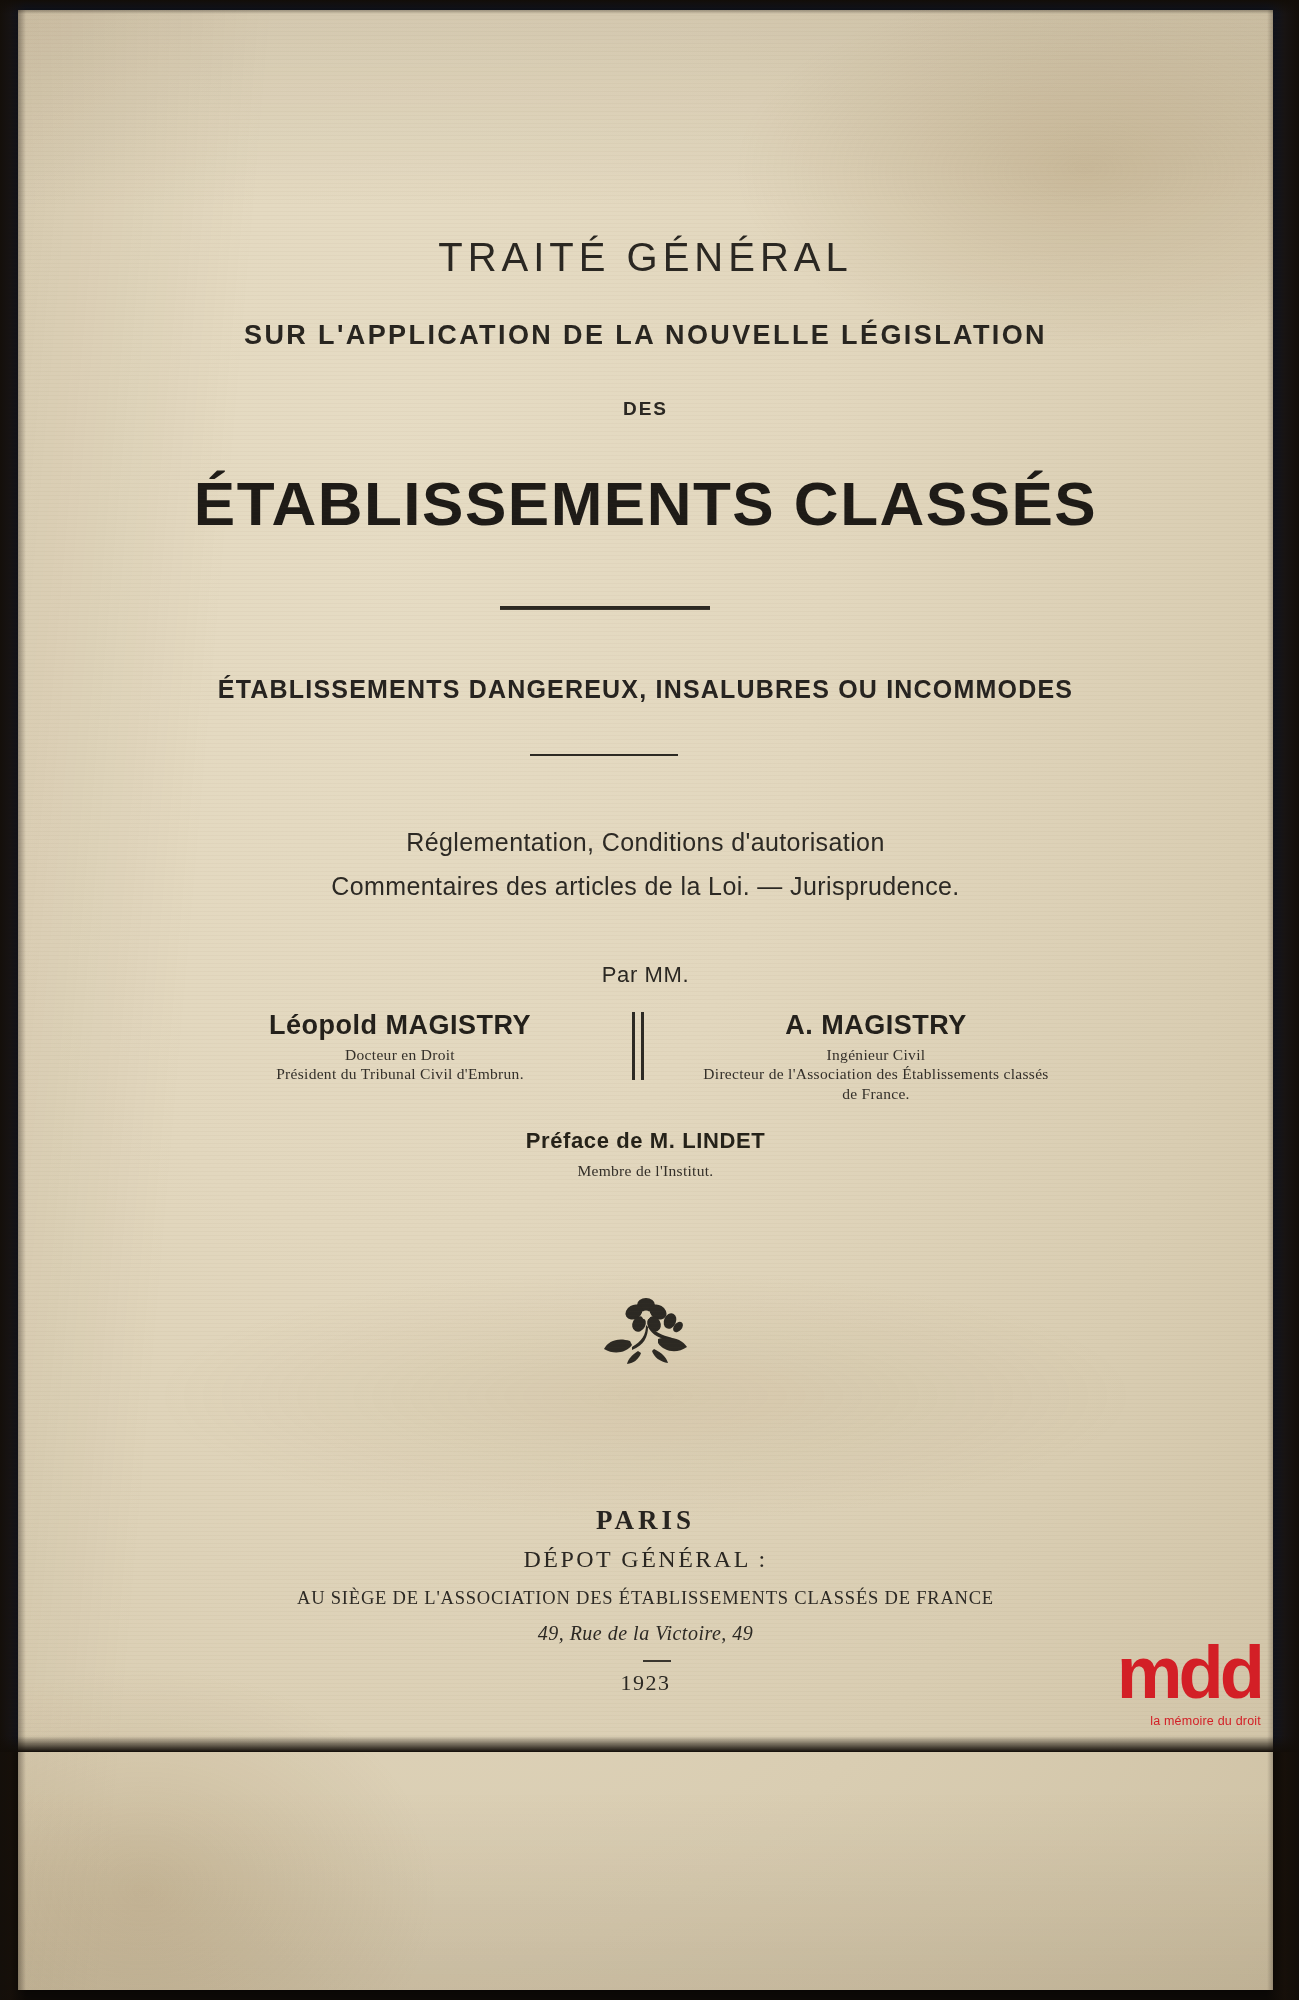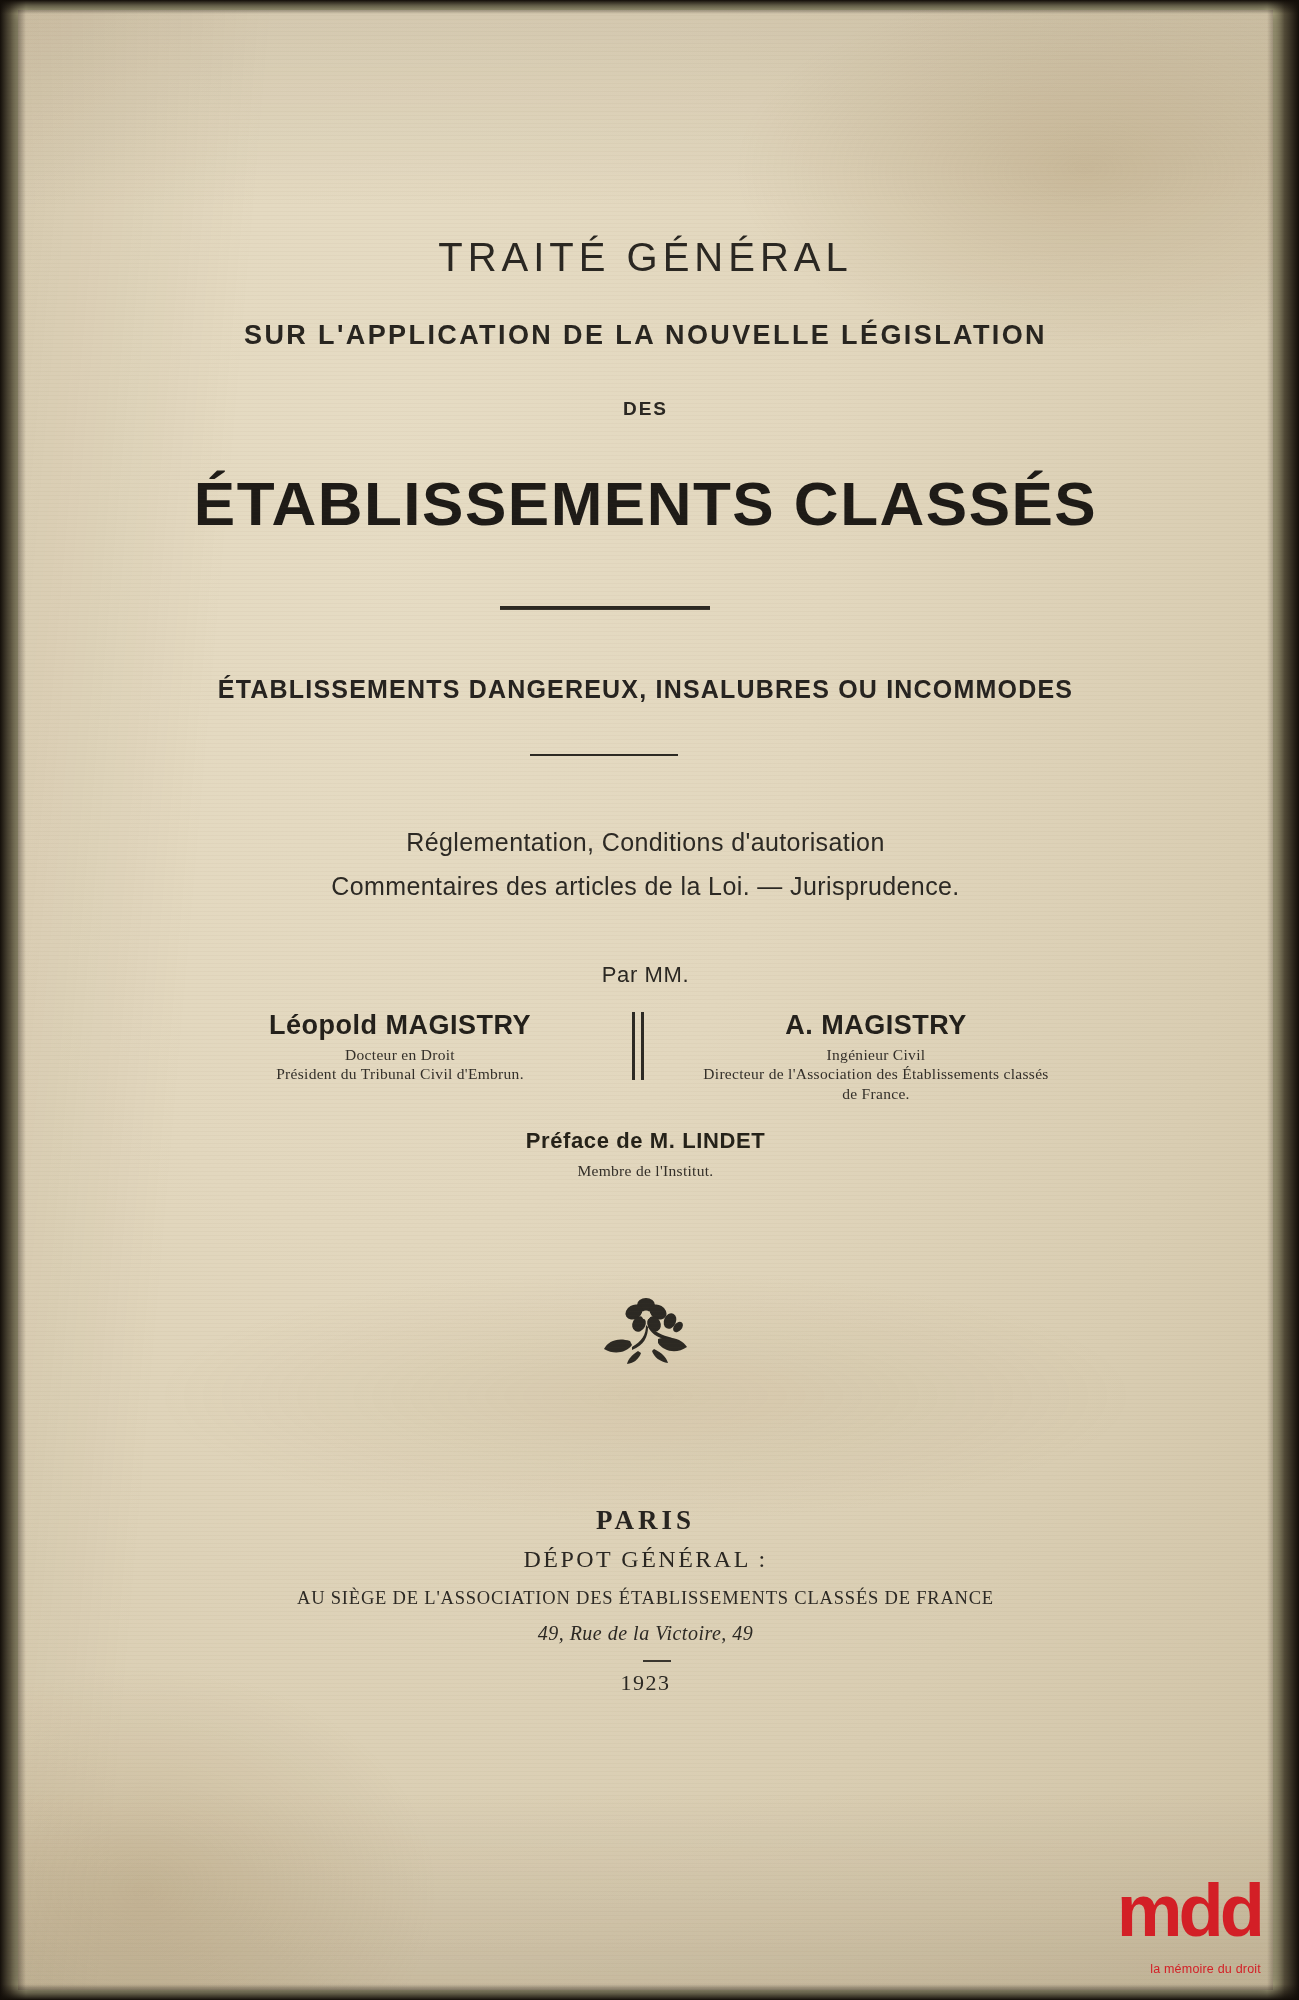--- a/index.html
+++ b/index.html
@@ -11,22 +11,22 @@
     width: 1299px;
     height: 2000px;
     overflow: hidden;
     font-family: "Liberation Serif", serif;
   }
 
   
   .scan {
     position: relative;
     width: 1299px;
-    height: 2000px;
-    background: #fef9c3;
+    height: 1752px;
+    background: #0f172a;
   }
 
   
   .page {
     position: absolute;
     left: 18px;
     top: 10px;
     width: 1255px;
     height: 1980px;
     background:
@@ -340,21 +340,21 @@
     font-size: 74px;
     line-height: 0.78;
     letter-spacing: -4px;
     color: #d31f26;
   }
   .wm-tag {
     font-family: "Liberation Sans", sans-serif;
     font-size: 12.5px;
     color: #d31f26;
     letter-spacing: 0.2px;
-    margin-top: 22px;
+    margin-top: 12px;
   }
 </style>
 </head>
 <body>
 
 <div class="scan">
   <div class="page">
     <div class="content">
 
       <div class="line-title1 t-center">TRAITÉ GÉNÉRAL</div>

